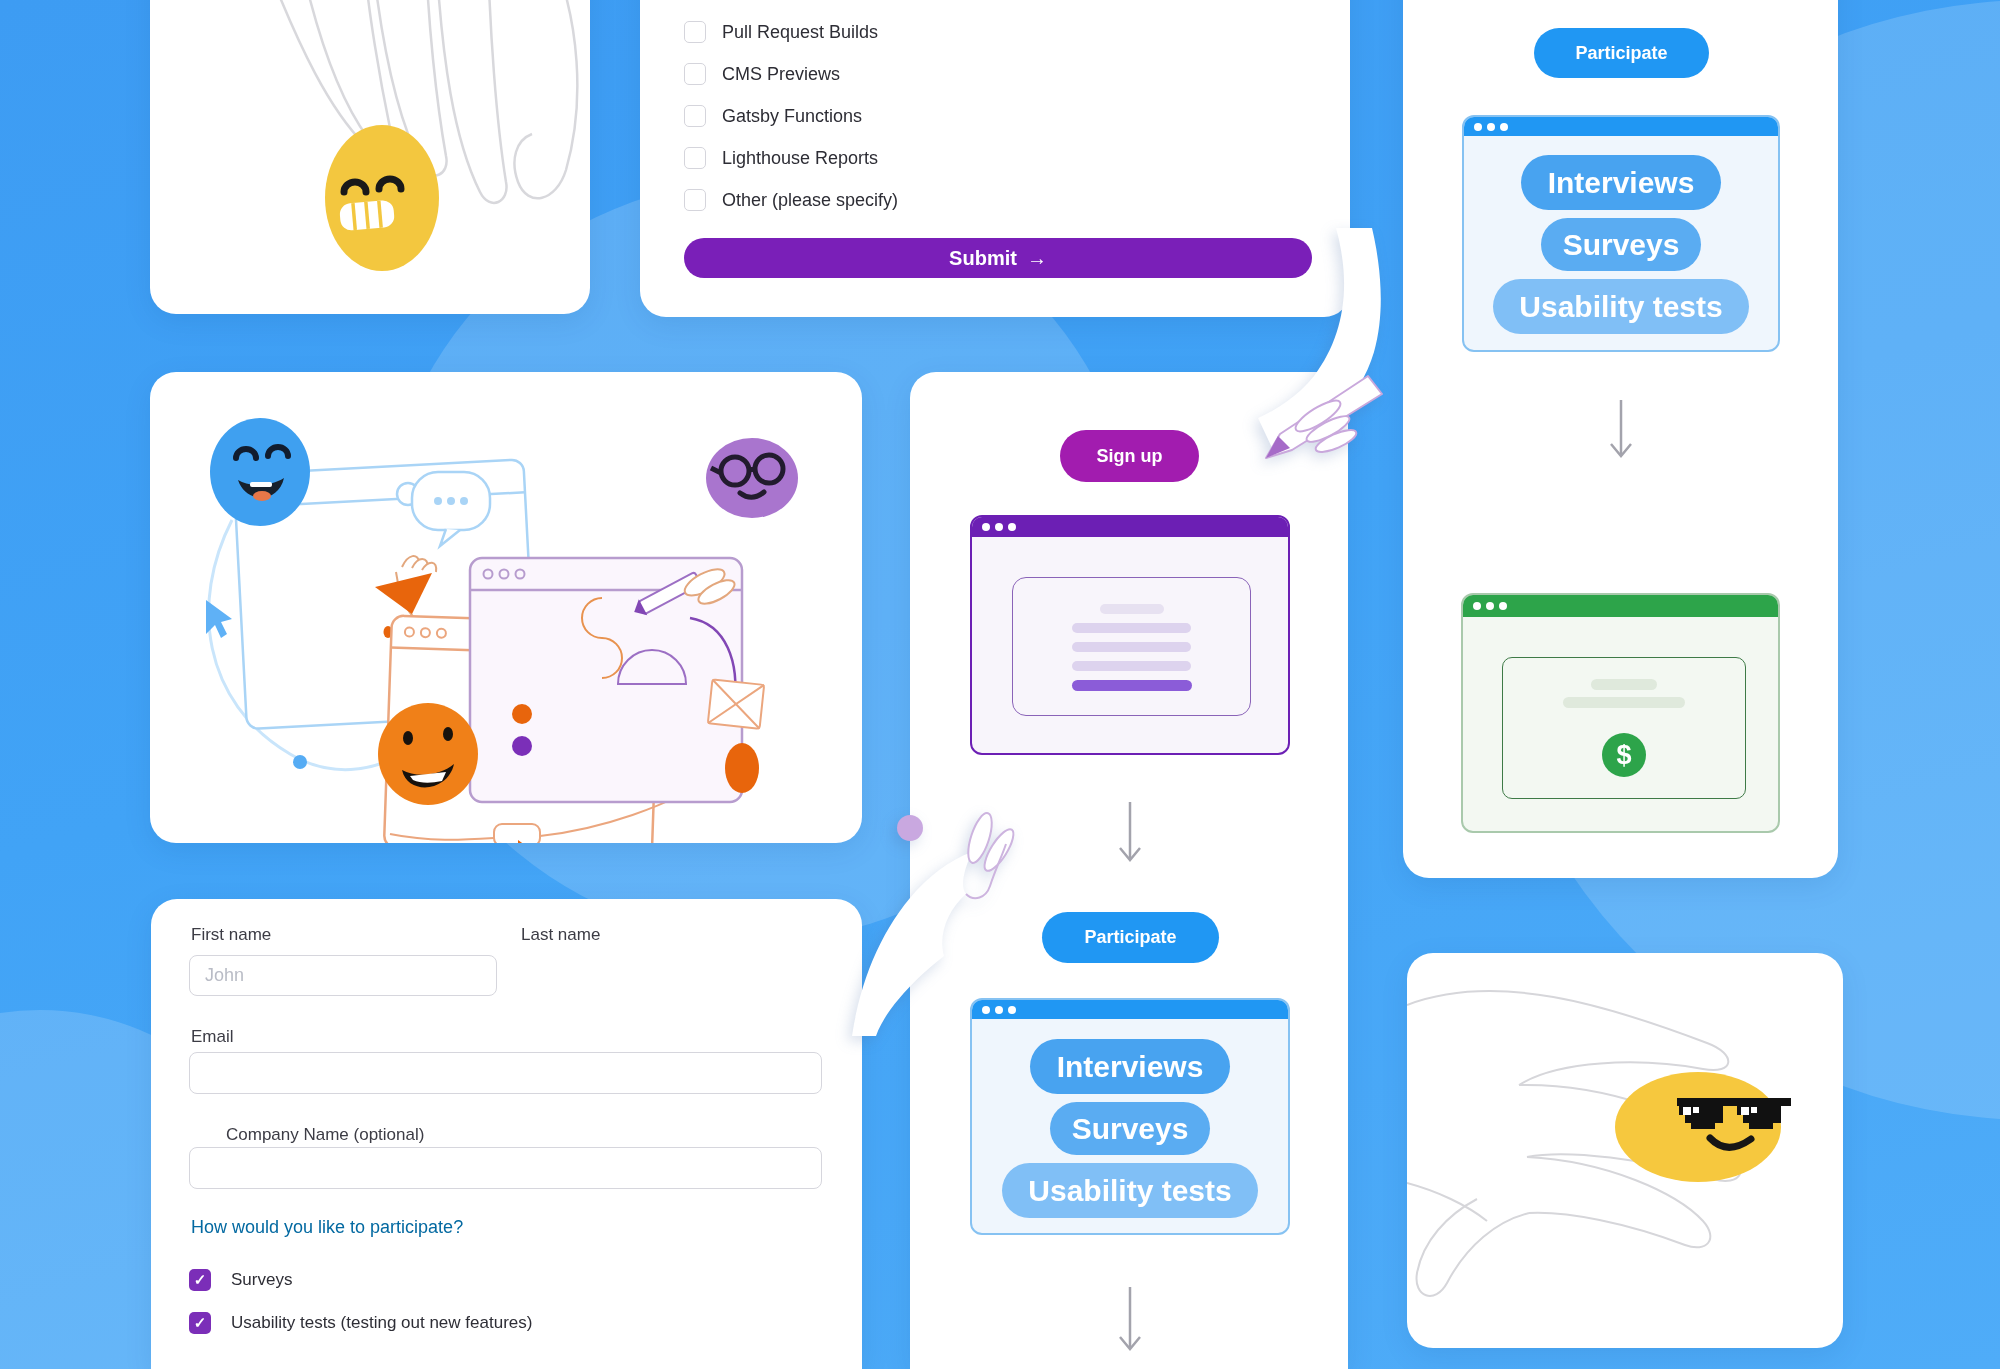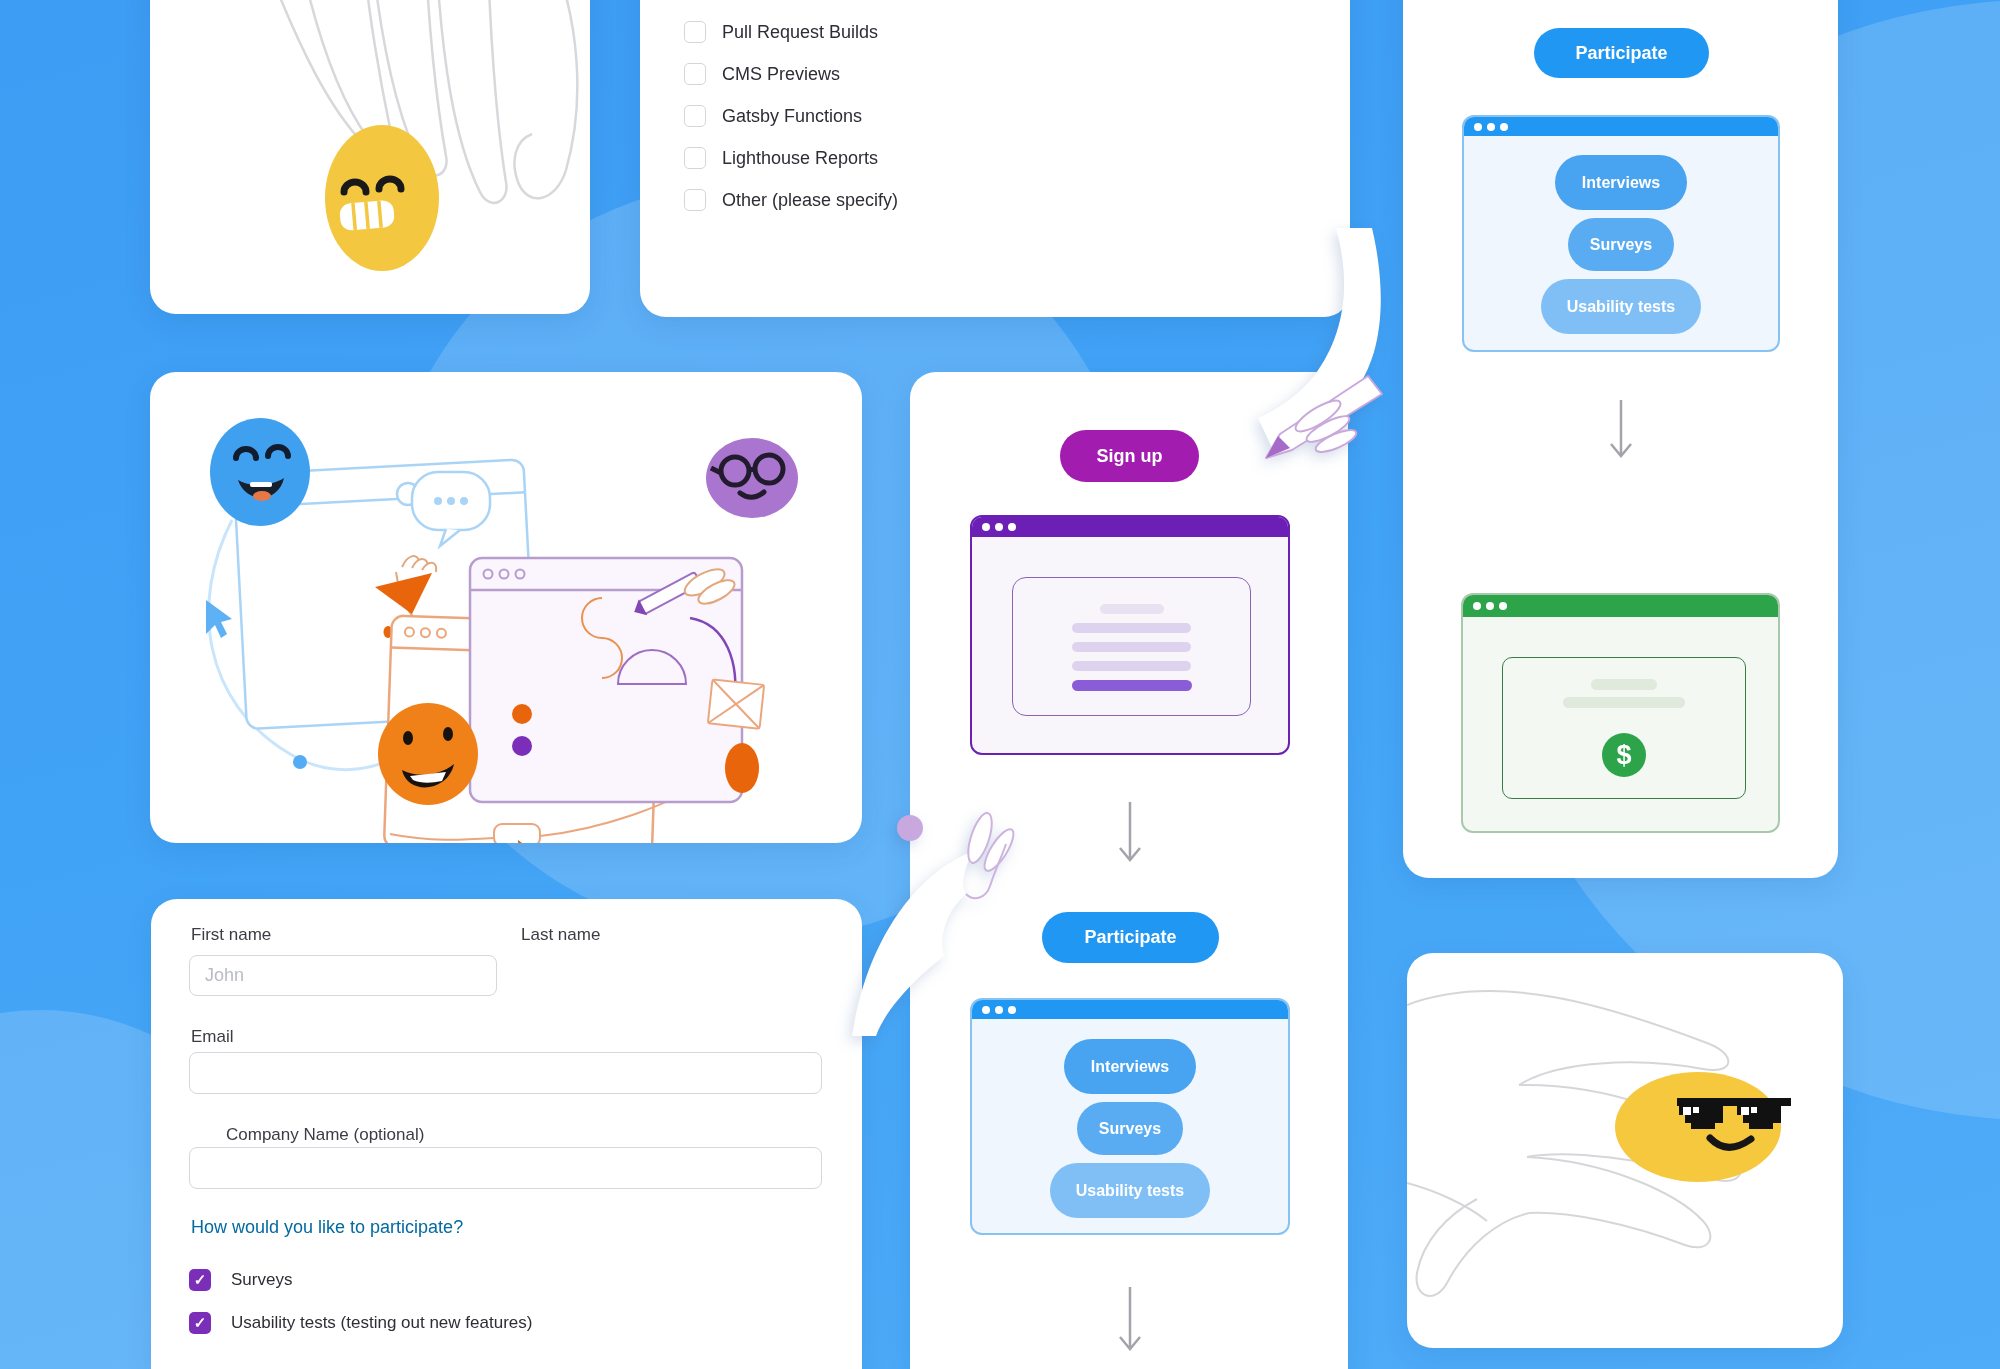--- a/index.html
+++ b/index.html
@@ -39,21 +39,21 @@
   .browser-header{position:absolute;left:0;top:0;right:0;display:flex;align-items:center;padding-left:10px;gap:5px;}
   .dot{width:8px;height:8px;border-radius:50%;background:#fff;}
   .b-blue{background:#EFF6FD;border:2px solid #86C2F2;}
   .b-blue .browser-header{height:19px;background:#2097F3;}
   .b-purple{background:#F8F5FB;border:2px solid #6C1FB4;}
   .b-purple .browser-header{height:20px;background:#6C1FB4;}
   .b-green{background:#F3F8F2;border:2px solid #A9C9AC;}
   .b-green .browser-header{height:22px;background:#2DA44A;}
   .pill-stack{position:absolute;left:0;right:0;display:flex;flex-direction:column;align-items:center;gap:8px;}
   .mpill{display:flex;align-items:center;justify-content:center;color:#fff;font-weight:bold;
-         font-size:16px;border-radius:999px;}
+         font-size:30px;border-radius:999px;}
   .mp1{background:#48A3F0;height:55px;padding:0 27px;}
   .mp2{background:#5AACF2;height:53px;padding:0 22px;}
   .mp3{background:#80BFF6;height:55px;padding:0 26px;}
   .arrow-down{position:absolute;}
   
   .pay-inner{position:absolute;left:39px;top:62px;width:242px;height:140px;border:1.5px solid #3E7A47;border-radius:10px;}
   .pay-line{border-radius:6px;background:#DFE9DC;position:absolute;}
   .pay-line1{left:88px;top:21px;width:66px;height:11px;}
   .pay-line2{left:60px;top:39px;width:122px;height:11px;}
   .dollar-badge{position:absolute;left:99px;top:75px;width:44px;height:44px;border-radius:50%;
@@ -128,20 +128,24 @@
       </div>
       <div class="cb-row">
         <span class="cb-box"></span>
         <span class="cb-label">Lighthouse Reports</span>
       </div>
       <div class="cb-row">
         <span class="cb-box"></span>
         <span class="cb-label">Other (please specify)</span>
       </div>
     </div>
+    <button class="submit-btn">
+      <span>Submit</span>
+      <span>→</span>
+    </button>
   </section>
 
   <section class="card card-c">
     <div class="pill pill-lg pill-blue" style="left:131px;top:88px;width:175px;height:50px;">
       <span>Participate</span>
     </div>
     <div class="browser b-blue" style="left:59px;top:175px;width:318px;height:237px;">
       <div class="browser-header">
         <span class="dot"></span>
         <span class="dot"></span>

